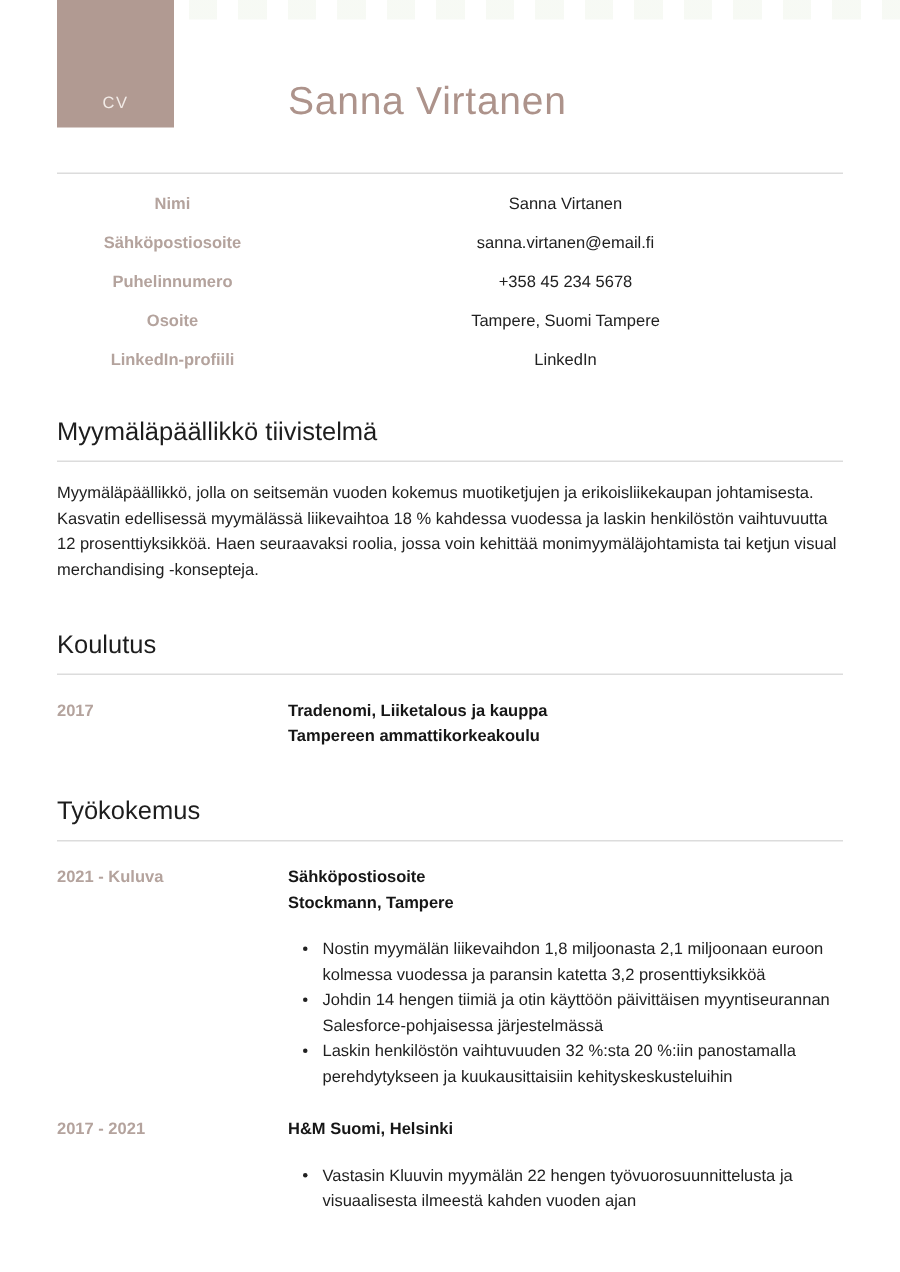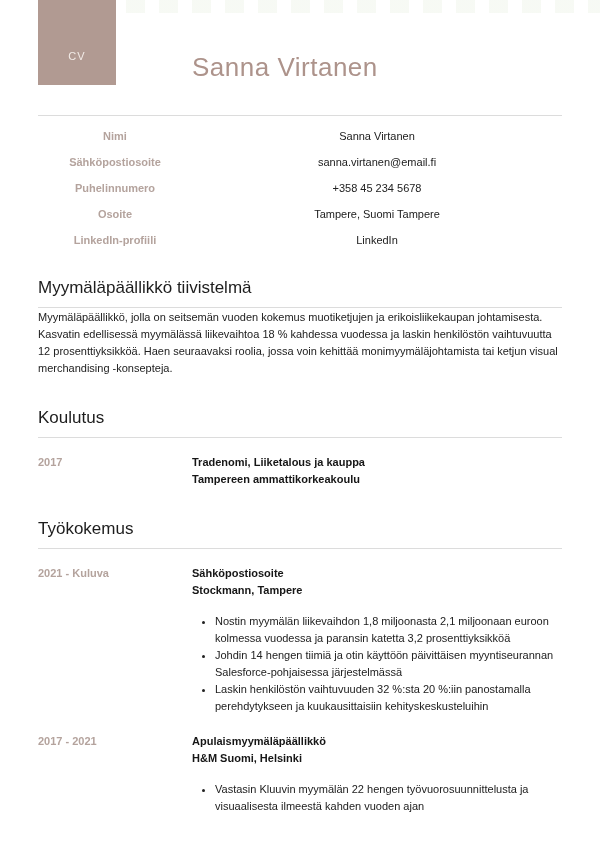--- a/index.html
+++ b/index.html
@@ -22,21 +22,21 @@
     background-image:
       repeating-linear-gradient(90deg,#f6f9f3 0 19px,#ffffff 19px 33px);
     opacity:.9;
   }
   .page{position:relative;padding:0 38px;}
   
   .header{display:flex;align-items:flex-end;height:85px;}
   .avatar{
     width:78px;height:85px;background:var(--accent);
     display:flex;align-items:flex-end;justify-content:center;
-    padding-bottom:23px;flex:0 0 auto;
+    padding-bottom:10px;flex:0 0 auto;
   }
   .avatar span{
     color:#f2ebe7;font-size:11px;letter-spacing:1px;font-weight:400;
   }
   .title{
     margin-left:76px;margin-bottom:2px;
     font-size:26px;font-weight:400;color:var(--accent-text);
     letter-spacing:.5px;
   }
   
@@ -47,21 +47,21 @@
   .rule{border-bottom:1px solid var(--rule);margin-top:8px;}
   
   .fields{display:flex;flex-direction:column;gap:13px;margin-top:14px;text-align:center;}
   .row{display:grid;grid-template-columns:154px 1fr;align-items:baseline;}
   .cell-label{
     color:var(--label);font-weight:700;font-size:11px;line-height:13px;
   }
   .cell-value{font-size:11px;line-height:13px;color:var(--body);}
   
   .summary-text{
-    margin-top:1px;font-size:11px;line-height:17px;color:var(--body);
+    margin-top:13px;font-size:11px;line-height:17px;color:var(--body);
     max-width:524px;
   }
   
   .entries{display:flex;flex-direction:column;gap:18px;margin-top:16px;}
   .entry{display:grid;grid-template-columns:154px 1fr;}
   .entry .period{
     color:var(--label);font-weight:700;font-size:11px;line-height:17px;
   }
   .entry .bold-line{
     font-weight:700;font-size:11px;line-height:17px;color:#161616;
@@ -149,21 +149,20 @@
 
             <li>Nostin myymälän liikevaihdon 1,8 miljoonasta 2,1 miljoonaan euroon kolmessa vuodessa ja paransin katetta 3,2 prosenttiyksikköä</li>
               <li>Johdin 14 hengen tiimiä ja otin käyttöön päivittäisen myyntiseurannan Salesforce-pohjaisessa järjestelmässä</li>
               <li>Laskin henkilöstön vaihtuvuuden 32 %:sta 20 %:iin panostamalla perehdytykseen ja kuukausittaisiin kehityskeskusteluihin</li>
             </ul>
           </div>
         </div>
         <div class="entry">
           <div class="period">2017 - 2021</div>
           <div>
-            <div class="bold-line">Apulaismyymäläpäällikkö</div>
             <div class="bold-line">H&amp;M Suomi, Helsinki</div>
             <ul>
 
             <li>Vastasin Kluuvin myymälän 22 hengen työvuorosuunnittelusta ja visuaalisesta ilmeestä kahden vuoden ajan</li>
             </ul>
           </div>
         </div>
       </div>
   </div>
 

